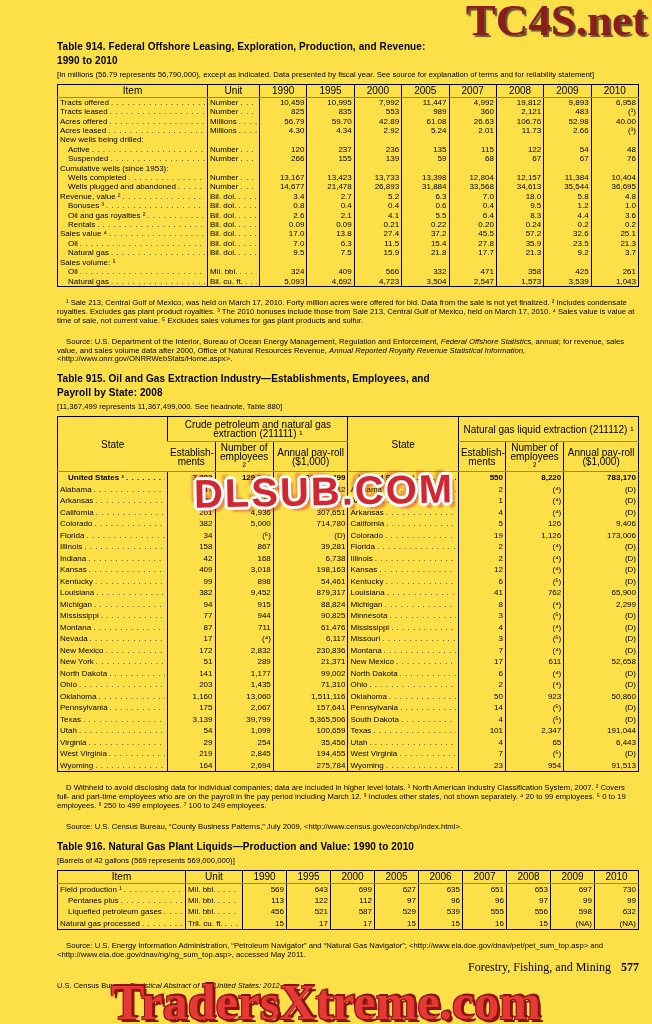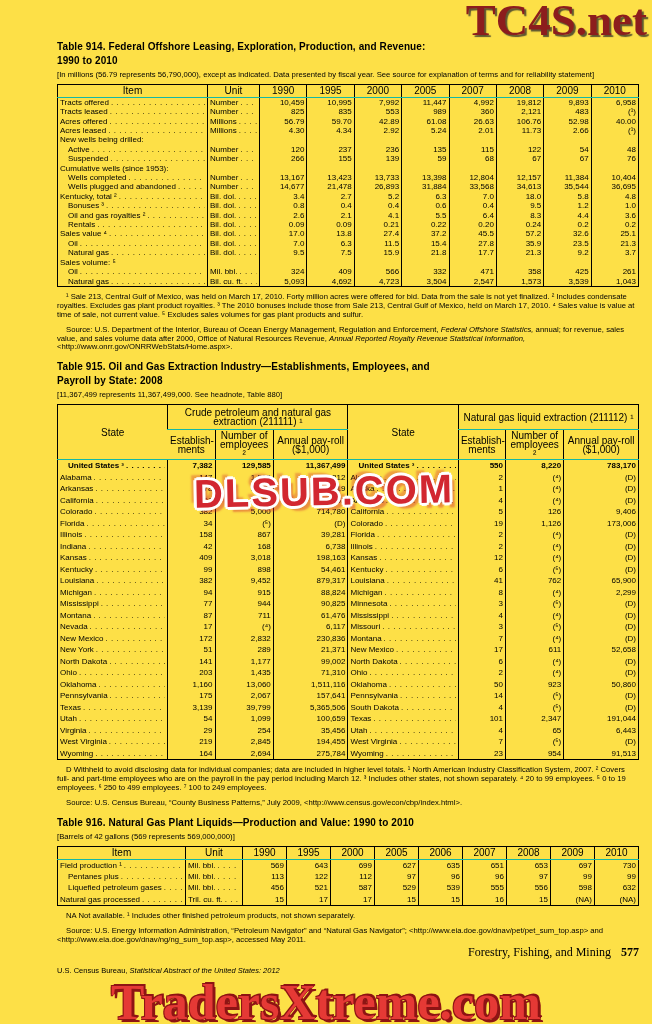--- a/index.html
+++ b/index.html
@@ -3,21 +3,21 @@
 <meta charset="utf-8">
 <style>
 *{box-sizing:border-box;margin:0;padding:0}
 html,body{background:#fff}
 body{width:652px;height:1024px;font-family:"Liberation Sans","DejaVu Sans",sans-serif;color:#000}
 .page{position:relative;width:652px;height:1024px;overflow:hidden;background:#fde047;padding:40px 13px 0 57px}
 .sect{margin-top:8px}
 .sect:first-of-type{margin-top:0}
 .tbl-title{font-family:Liberation Sans, sans-serif;font-size:10px;line-height:14px;font-weight:bold;letter-spacing:.1px;margin-bottom:3px}
 .headnote{font-size:7.7px;line-height:8.8px;margin-bottom:4px}
-.fnote{font-size:7.7px;line-height:8.9px;text-indent:9px;margin-top:6px}
+.fnote{font-size:7.7px;line-height:8.9px;text-indent:9px;margin-top:12px}
 .it{font-style:italic}
 table.data{width:100%;border-collapse:collapse;table-layout:fixed;border:1px solid #000;margin-top:1px}
 table.data th{font-weight:normal;font-size:10px;line-height:9px;text-align:center;vertical-align:middle;border-left:1px solid #000;border-bottom:1px solid #14b8a6;padding:1px 2px;overflow:hidden}
 table.data td{font-size:8px;border-left:1px solid #000;padding:0 2px;overflow:hidden;vertical-align:bottom}
 table.data th:first-child,table.data td:first-child{border-left:none}
 .num{text-align:right;white-space:nowrap;padding-right:3px}
 .ld{display:flex;align-items:baseline;min-width:0}
 .lbl{white-space:nowrap;flex:0 0 auto}
 .ind .lbl{padding-left:8px}
 .dots{flex:1 1 0;min-width:0;overflow:hidden;white-space:nowrap;letter-spacing:.5px;padding-left:2px}
@@ -281,21 +281,21 @@
             <td class="num">26,893</td>
             <td class="num">31,884</td>
             <td class="num">33,568</td>
             <td class="num">34,613</td>
             <td class="num">35,544</td>
             <td class="num">36,695</td>
           </tr>
           <tr>
             <td class="item">
               <div class="ld">
-                <span class="lbl">Kentucky, total ²</span>
+                <span class="lbl">Revenue, value ²</span>
                 <span class="dots">. . . . . . . . . . . . . . . . . . . . . . . . . . . . . . . . . . . . . . . . . . . . . . . . . . . . . . . . . . . . . . . . . . . . . . </span>
               </div>
             </td>
             <td class="unit">
               <div class="ld">
                 <span class="lbl">Bil. dol.</span>
                 <span class="dots">. . . . . . . . . . . . . . . . . . . . . . . . . . . . . . . . . . . . . . . . . . . . . . . . . . . . . . . . . . . . . . . . . . . . . . </span>
               </div>
             </td>
             <td class="num">3.4</td>
@@ -1178,21 +1178,20 @@
             <td class="num">17</td>
             <td class="num">15</td>
             <td class="num">15</td>
             <td class="num">16</td>
             <td class="num">15</td>
             <td class="num">(NA)</td>
             <td class="num">(NA)</td>
           </tr>
         </tbody>
       </table>
-    <p class="fnote">NA Not available. ¹ Includes other finished petroleum products, not shown separately.</p>
     <p class="fnote"><span>Source: U.S. Energy Information Administration, “Petroleum Navigator” and “Natural Gas Navigator”; &lt;http://www.eia.doe.gov/dnav/pet/pet_sum_top.asp&gt; and &lt;http://www.eia.doe.gov/dnav/ng/ng_sum_top.asp&gt;, accessed May 2011.</span></p>
   </section>
 
   <div class="footer-line">
     <span>Forestry, Fishing, and Mining</span>
     <span class="pgnum">577</span>
   </div>
   <p class="imprint"><span>U.S. Census Bureau, </span><span class="it">Statistical Abstract of the United States: 2012</span></p>
 
 </div>

